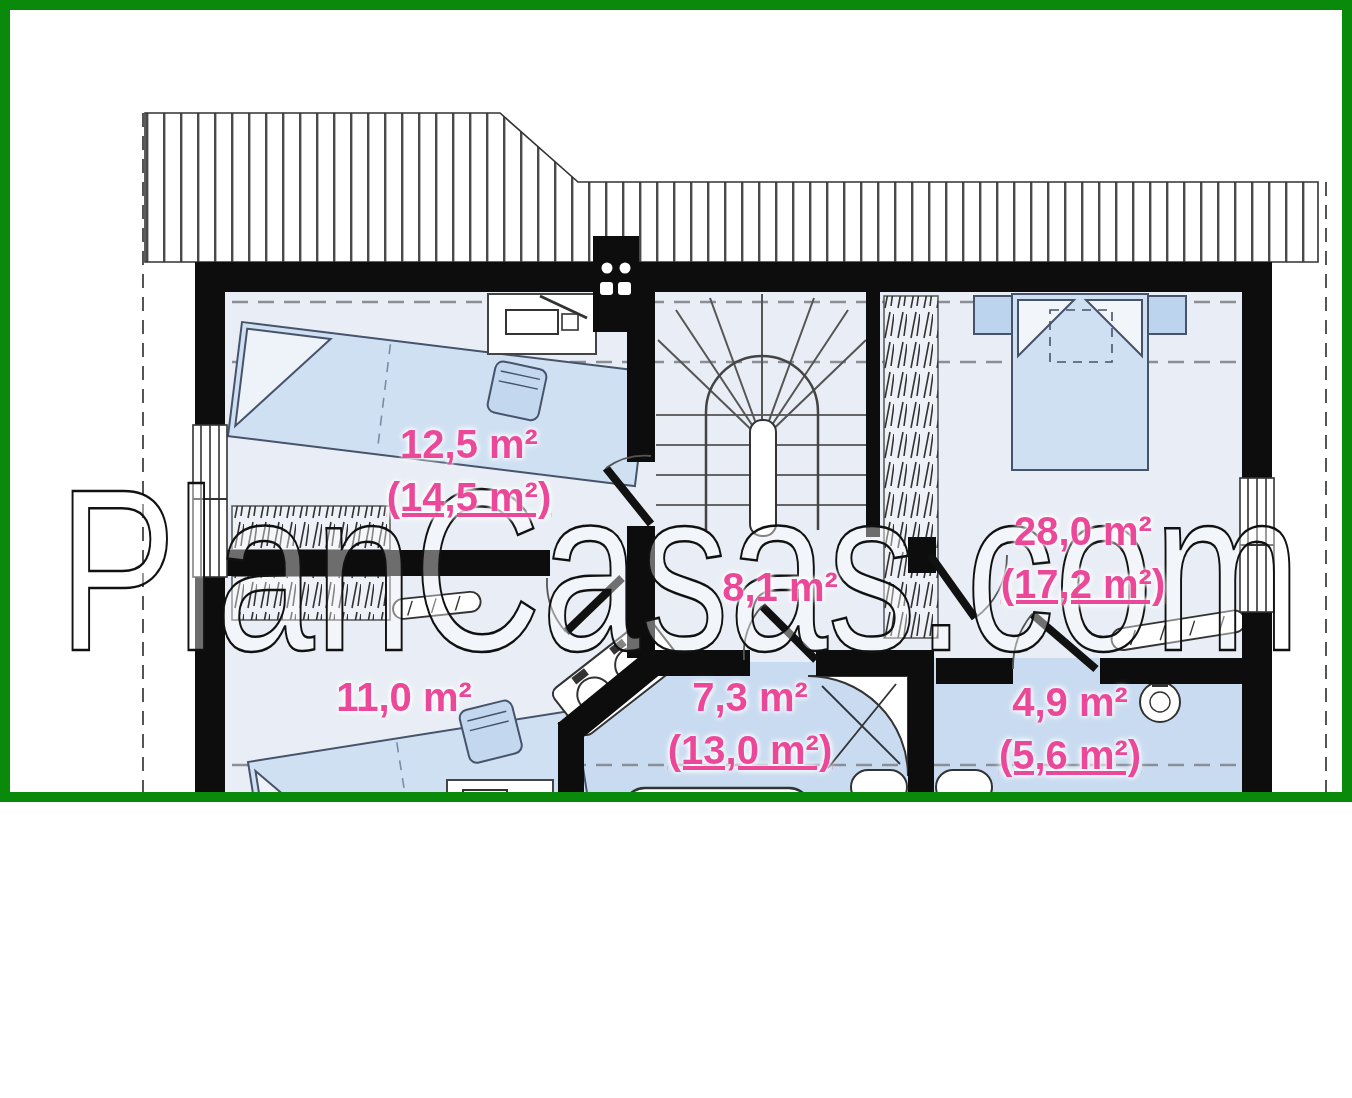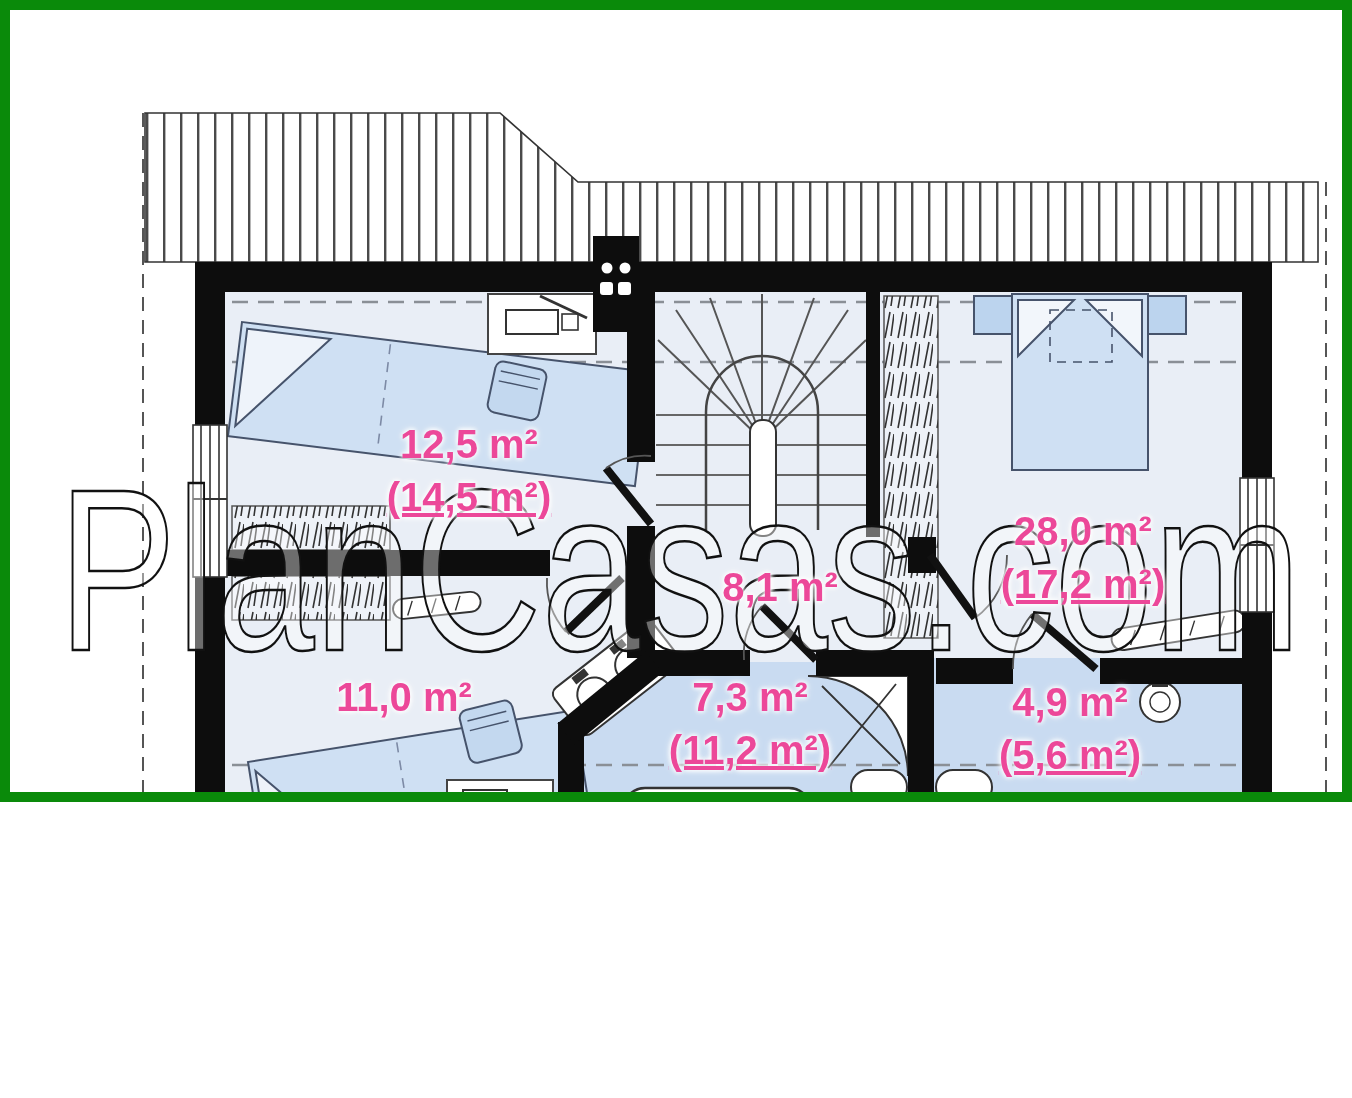--- a/index.html
+++ b/index.html
@@ -231,21 +231,21 @@
 </div>
 <div class="room-label" style="left:394px;top:669px;margin-top:18px;">
   <span class="area">11,0 m²</span>
 </div>
 <div class="room-label" style="left:770px;top:577px;">
   <span class="area">8,1 m²</span>
   
 </div>
 <div class="room-label" style="left:740px;top:714px;">
   <span class="area">7,3 m²</span>
-  <span class="gross">(11,2 m²)</span>
+  <span class="gross">(13,0 m²)</span>
 </div>
 <div class="room-label" style="left:1073px;top:548px;">
   <span class="area">28,0 m²</span>
   <span class="gross">(17,2 m²)</span>
 </div>
 <div class="room-label" style="left:1060px;top:719px;">
   <span class="area">4,9 m²</span>
   <span class="gross">(5,6 m²)</span>
 </div>
 

